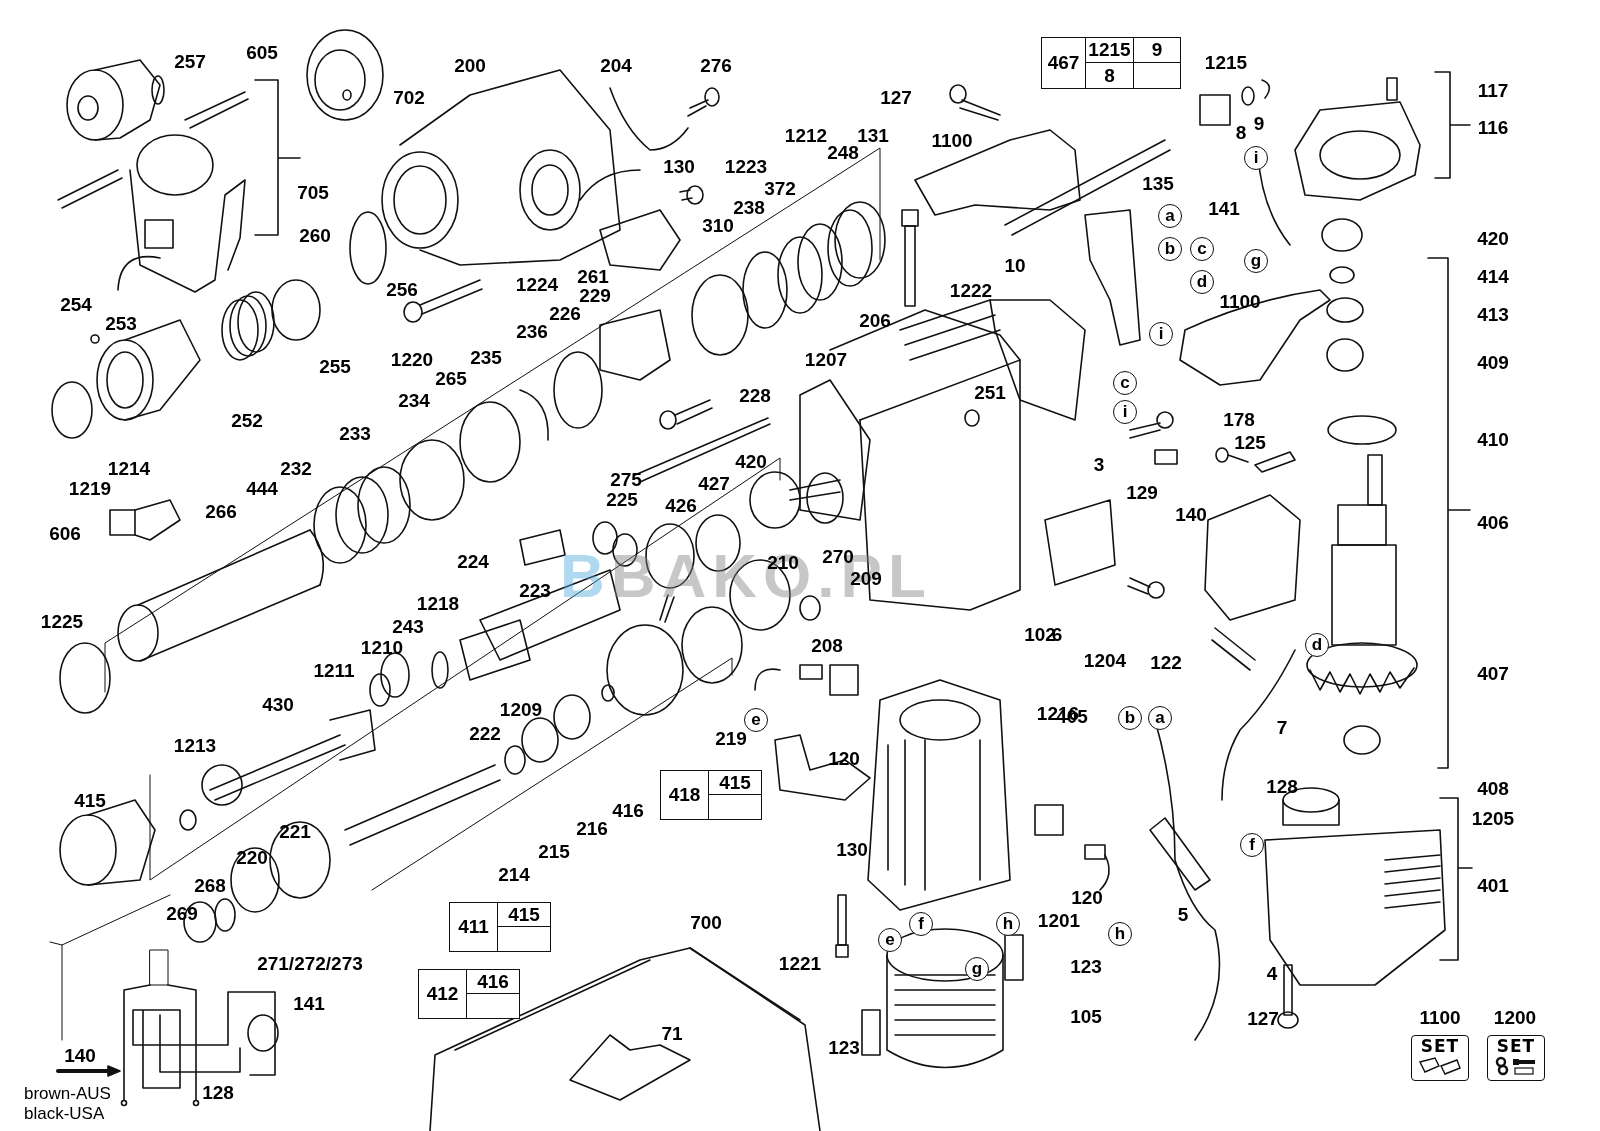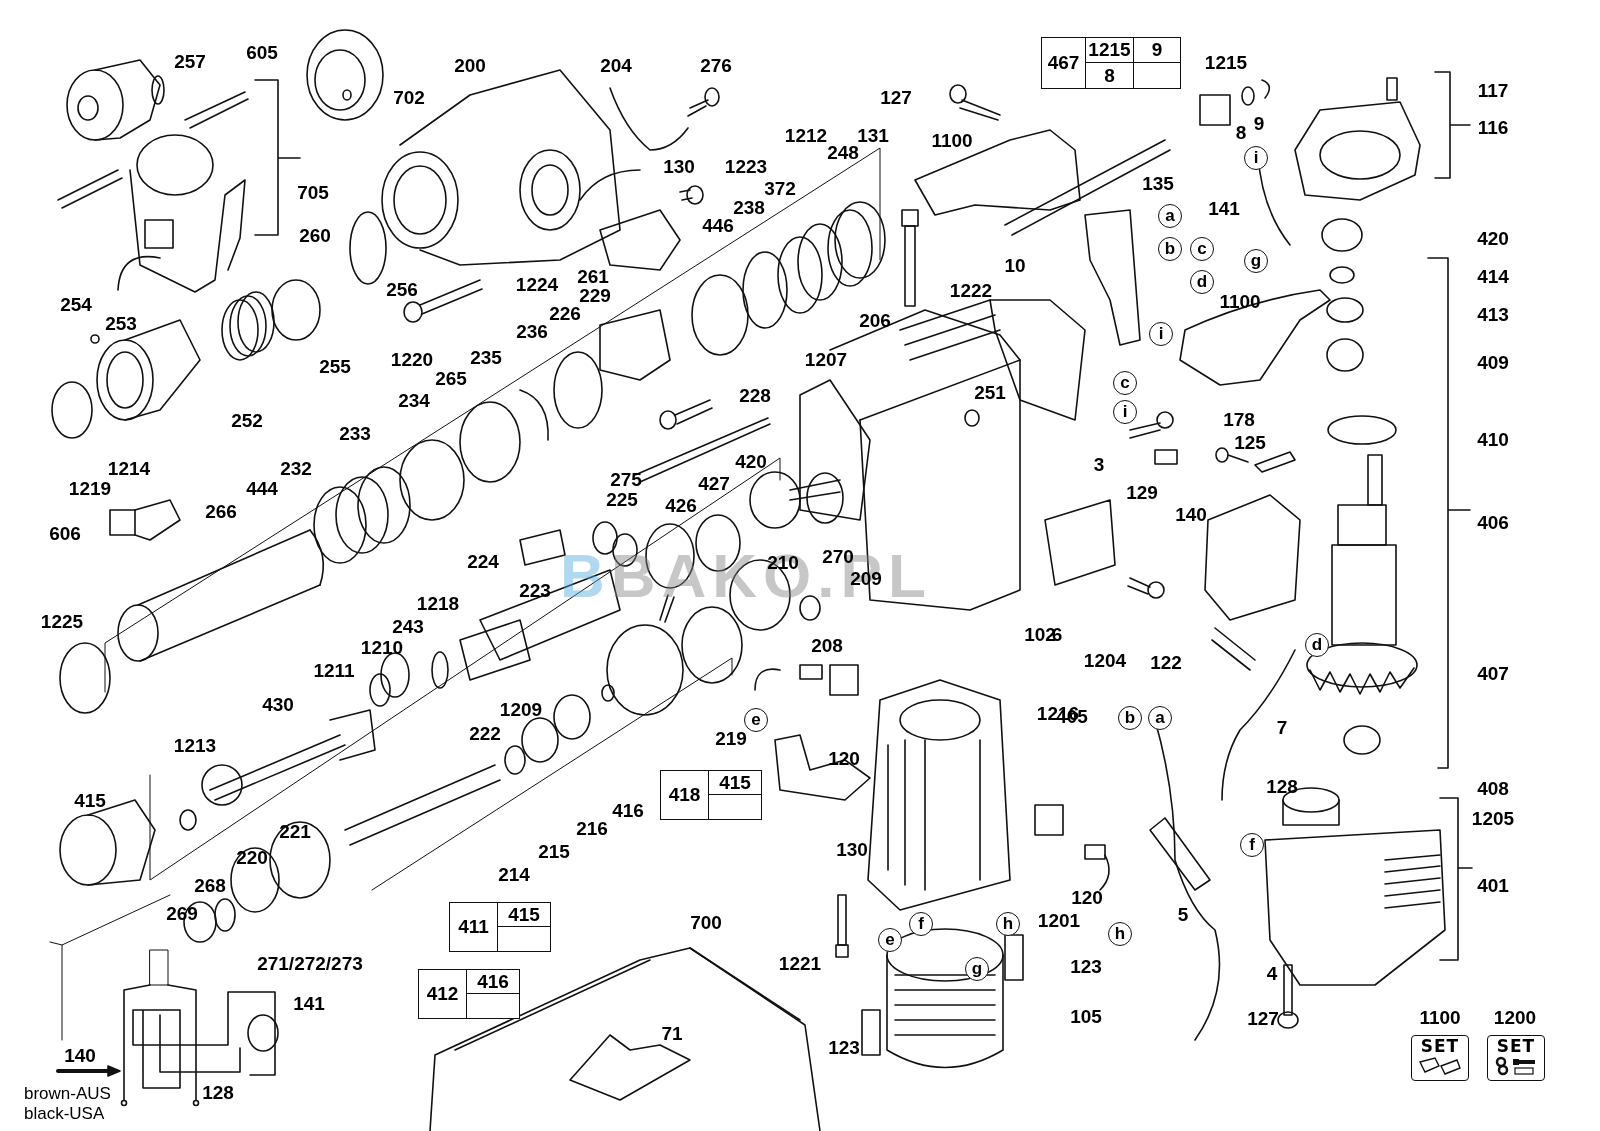--- a/index.html
+++ b/index.html
@@ -334,21 +334,21 @@
   <div class="lbl" style="left:746px;top:166px">1223</div>
   <div class="lbl" style="left:806px;top:135px">1212</div>
   <div class="lbl" style="left:873px;top:135px">131</div>
   <div class="lbl" style="left:843px;top:152px">248</div>
   <div class="lbl" style="left:952px;top:140px">1100</div>
   <div class="lbl" style="left:1158px;top:183px">135</div>
   <div class="lbl" style="left:1224px;top:208px">141</div>
   <div class="lbl" style="left:315px;top:235px">260</div>
   <div class="lbl" style="left:780px;top:188px">372</div>
   <div class="lbl" style="left:749px;top:207px">238</div>
-  <div class="lbl" style="left:718px;top:225px">446</div>
+  <div class="lbl" style="left:718px;top:225px">310</div>
   <div class="lbl" style="left:1493px;top:238px">420</div>
   <div class="lbl" style="left:402px;top:289px">256</div>
   <div class="lbl" style="left:537px;top:284px">1224</div>
   <div class="lbl" style="left:593px;top:276px">261</div>
   <div class="lbl" style="left:595px;top:295px">229</div>
   <div class="lbl" style="left:971px;top:290px">1222</div>
   <div class="lbl" style="left:1015px;top:265px">10</div>
   <div class="lbl" style="left:1240px;top:301px">1100</div>
   <div class="lbl" style="left:1493px;top:276px">414</div>
   <div class="lbl" style="left:76px;top:304px">254</div>
@@ -380,21 +380,21 @@
   <div class="lbl" style="left:751px;top:461px">420</div>
   <div class="lbl" style="left:622px;top:499px">225</div>
   <div class="lbl" style="left:1142px;top:492px">129</div>
   <div class="lbl" style="left:714px;top:483px">427</div>
   <div class="lbl" style="left:221px;top:511px">266</div>
   <div class="lbl" style="left:681px;top:505px">426</div>
   <div class="lbl" style="left:1191px;top:514px">140</div>
   <div class="lbl" style="left:65px;top:533px">606</div>
   <div class="lbl" style="left:1493px;top:522px">406</div>
   <div class="lbl" style="left:783px;top:562px">210</div>
-  <div class="lbl" style="left:483px;top:561px">224</div>
+  <div class="lbl" style="left:473px;top:561px">224</div>
   <div class="lbl" style="left:838px;top:556px">270</div>
   <div class="lbl" style="left:866px;top:578px">209</div>
   <div class="lbl" style="left:62px;top:621px">1225</div>
   <div class="lbl" style="left:535px;top:590px">223</div>
   <div class="lbl" style="left:1057px;top:634px">6</div>
   <div class="lbl" style="left:1040px;top:634px">102</div>
   <div class="lbl" style="left:438px;top:603px">1218</div>
   <div class="lbl" style="left:408px;top:626px">243</div>
   <div class="lbl" style="left:827px;top:645px">208</div>
   <div class="lbl" style="left:1105px;top:660px">1204</div>

